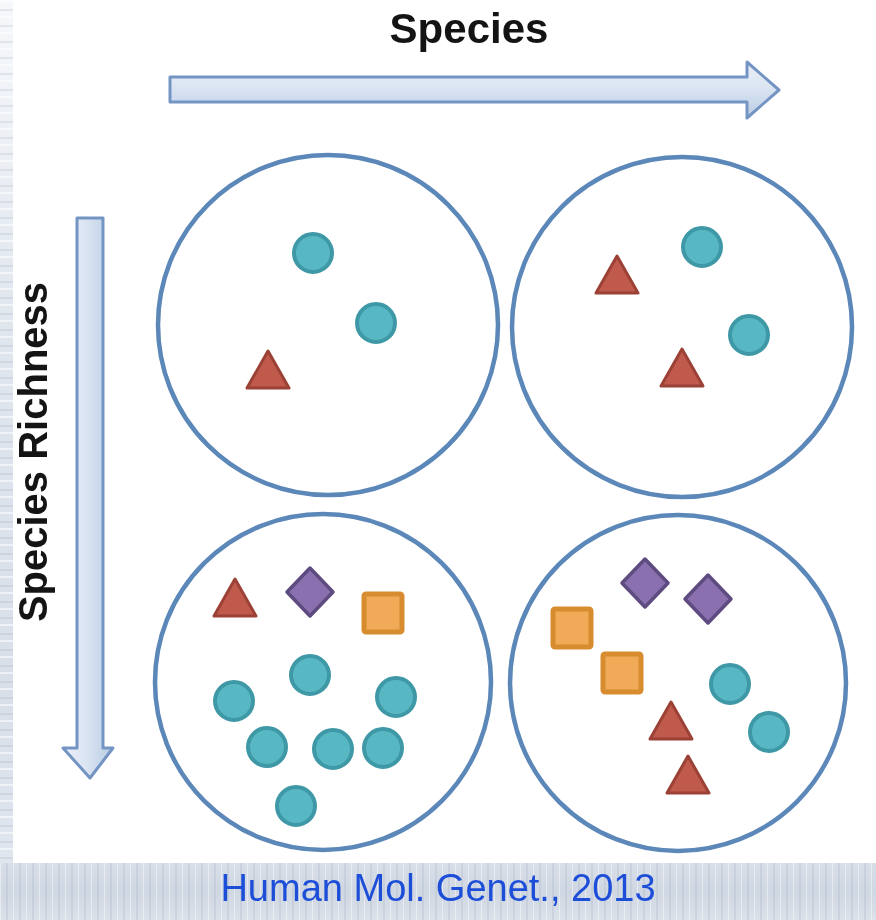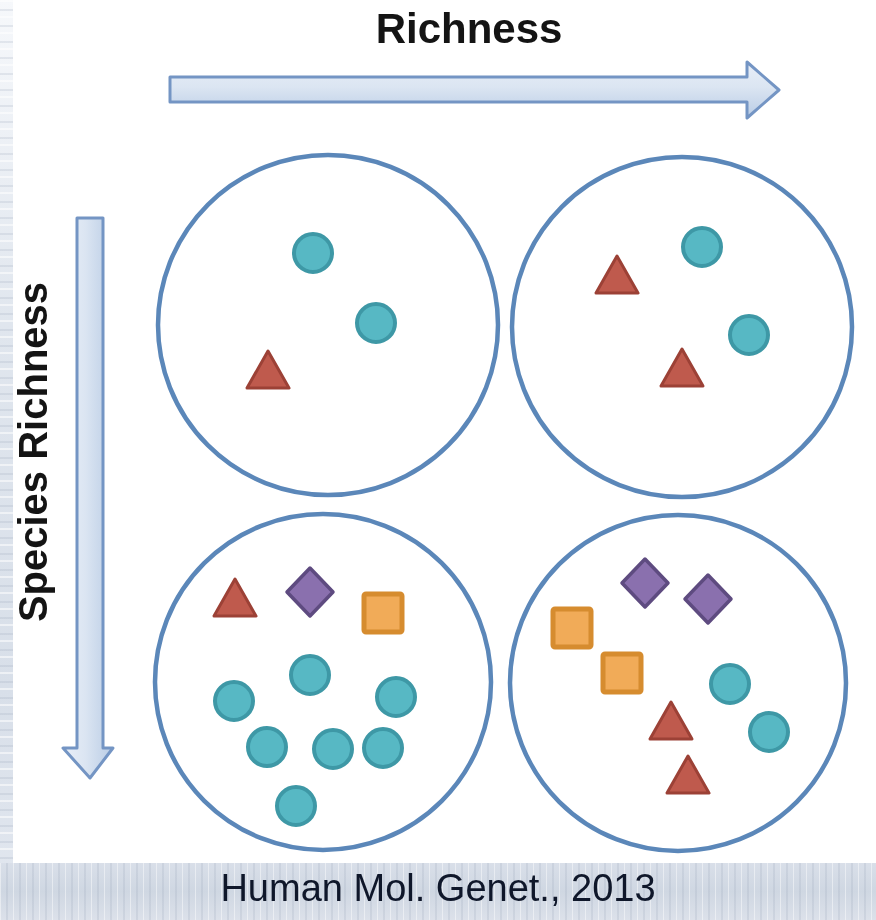--- a/index.html
+++ b/index.html
@@ -29,21 +29,21 @@
   .evenness-label{
     left:269px;top:6px;width:400px;text-align:center;
     font-size:42px;line-height:46px;
   }
   .richness-label{
     left:33px;top:452px;white-space:nowrap;font-size:40px;line-height:40px;
     transform:translate(-50%,-50%) rotate(-90deg);
   }
   .citation{
     position:absolute;left:0;top:866px;width:876px;text-align:center;
-    color:#0f172a;font-size:38px;line-height:44px;font-weight:normal;
+    color:#1d4ed8;font-size:38px;line-height:44px;font-weight:normal;
   }
   svg.diagram{position:absolute;left:0;top:0;}
 </style>
 </head>
 <body>
 
 <div class="slide">
 
   <div class="edge-left"></div>
   <div class="edge-bottom"></div>
@@ -92,19 +92,19 @@
         <path fill="#8a70ae" stroke="#5e4b80" stroke-width="3.5" stroke-linejoin="round" d="M708,575 L731,599 L708,623 L685,599 Z"></path>
         <rect fill="#f1ab58" stroke="#d68c2f" stroke-width="5" stroke-linejoin="round" x="553" y="609" width="38" height="38" rx="2"></rect>
         <rect fill="#f1ab58" stroke="#d68c2f" stroke-width="5" stroke-linejoin="round" x="603" y="654" width="38" height="38" rx="2"></rect>
         <circle fill="#57b8c4" stroke="#3e98a6" stroke-width="4" stroke-linejoin="round" cx="730" cy="684" r="19"></circle>
         <circle fill="#57b8c4" stroke="#3e98a6" stroke-width="4" stroke-linejoin="round" cx="769" cy="732" r="19"></circle>
         <path fill="#bf5a4d" stroke="#9c4136" stroke-width="3" stroke-linejoin="round" d="M671,702 L692,739 L650,739 Z"></path>
         <path fill="#bf5a4d" stroke="#9c4136" stroke-width="3" stroke-linejoin="round" d="M688,756 L709,793 L667,793 Z"></path>
       </g>
   </svg>
 
-  <div class="axis-label evenness-label">Richness</div>
+  <div class="axis-label evenness-label">Species</div>
 
   <div class="axis-label richness-label">Species Richness</div>
 
   <div class="citation">Human Mol. Genet., 2013</div>
 
 </div>
 
 </body></html>

